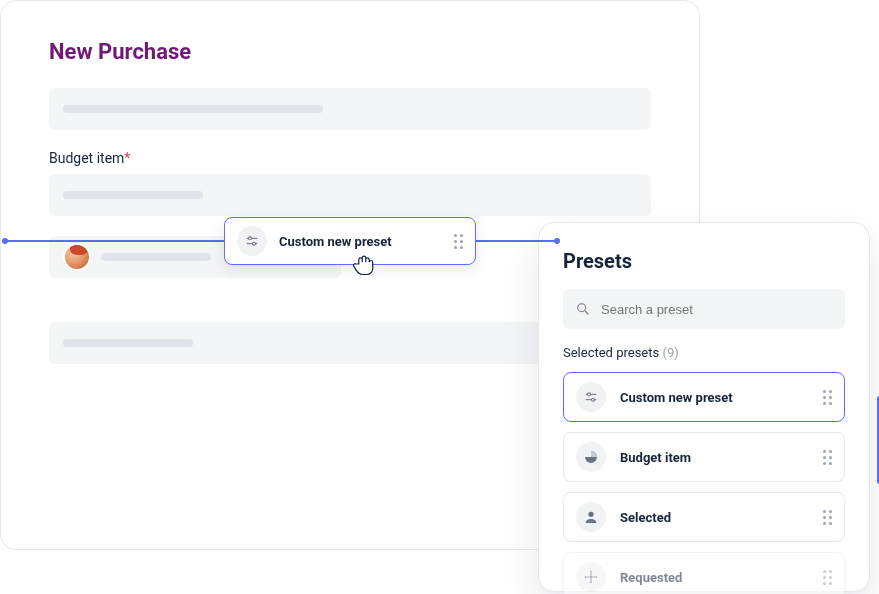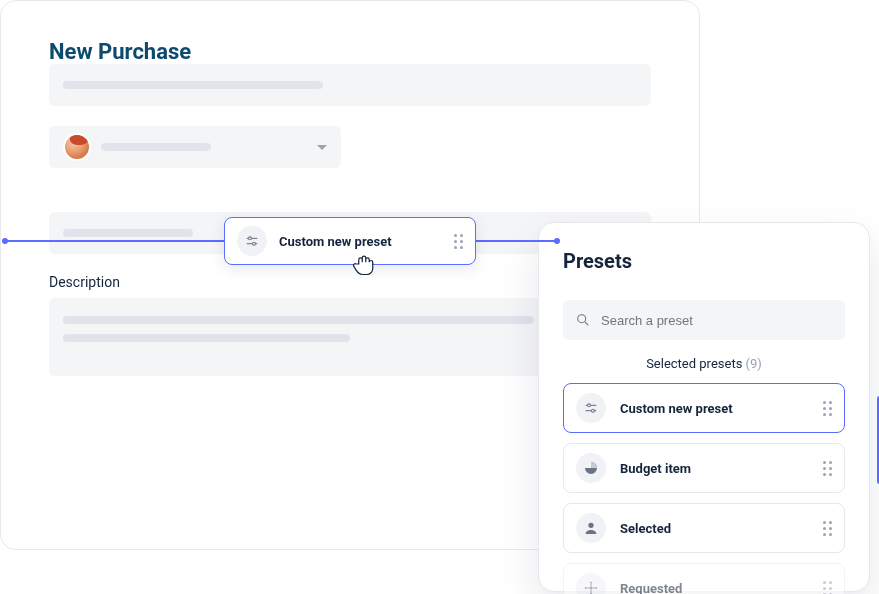--- a/index.html
+++ b/index.html
@@ -10,21 +10,21 @@
       position: absolute;
       left: 0px;
       top: 0px;
       width: 700px;
       height: 550px;
       background: #fff;
       border: 1px solid #e8e8ec;
       border-radius: 16px;
       padding: 38px 48px;
     }
-    .form-title { font-size: 22px; font-weight: 700; color: #0c4a6e; }
+    .form-title { font-size: 22px; font-weight: 700; color: #701a75; margin-bottom: 24px; }
     .field { margin-bottom: 20px; }
     .field-row { display: flex; gap: 18px; margin-bottom: 20px; }
     .field-row .field-col { flex: 1; }
     .field-label { font-size: 14px; color: #16253d; margin-bottom: 8px; display: block; }
     .req { color: #e63946; }
     .field-input {
       background: #f4f5f7;
       border-radius: 6px;
       height: 42px;
       width: 100%;
@@ -119,31 +119,31 @@
     .presets-panel {
       position: absolute;
       left: 538px; top: 222px;
       width: 332px; height: 370px;
       background: #fff;
       border: 1px solid #e8e8ec;
       border-radius: 16px;
       padding: 26px 24px 10px;
       box-shadow: 0 18px 40px rgba(20,30,60,0.10);
     }
-    .presets-title { font-size: 20px; font-weight: 700; color: #16253d; margin-bottom: 27px; }
+    .presets-title { font-size: 20px; font-weight: 700; color: #16253d; margin-bottom: 16px; }
     .search-box {
       background: #f4f5f7; border-radius: 6px; height: 40px;
       display: flex; align-items: center; padding: 0 12px; margin-bottom: 16px; justify-content: space-between;
     }
     .search-box svg { flex-shrink: 0; }
     .search-box input {
       border: none; background: transparent; outline: none;
       font-size: 13px; color: #6b7487; margin-left: 10px; width: 100%;
     }
-    .selected-label { font-size: 13px; color: #16253d; margin-bottom: 12px; text-align: center; }
+    .selected-label { font-size: 13px; color: #16253d; margin-bottom: 12px; }
     .selected-label .count { color: #9aa3b3; }
     .preset-item {
       border: 1px solid #e8e8ec; border-radius: 8px; height: 50px;
       display: flex; align-items: center; padding: 0 12px; margin-bottom: 10px;
       background: #fff;
     }
     .preset-item.active { border: 1.5px solid #5b6cff; }
     .preset-item .pi-icon {
       width: 30px; height: 30px; border-radius: 50%;
       background: #f1f2f6; display: flex; align-items: center; justify-content: center; flex-shrink: 0;
@@ -168,20 +168,26 @@
 
 <div class="form-panel">
   <h1 class="form-title">New Purchase</h1>
 
   <div class="field">
     <div class="field-input">
       <div class="placeholder-bar" style="width: 260px;"></div>
     </div>
   </div>
 
+  <div class="field">
+    <label class="field-label"><span>Budget item</span><span class="req">*</span></label>
+    <div class="field-input">
+      <div class="placeholder-bar" style="width: 140px;"></div>
+    </div>
+  </div>
 
   <div class="field-row">
     <div class="field-col">
       <div class="field-input">
         <div class="avatar"></div>
         <div class="placeholder-bar" style="width: 110px;"></div>
         <div class="chevron"></div>
       </div>
     </div>
     <div class="field-col" style="visibility:hidden;">
@@ -191,27 +197,20 @@
   </div>
 
   <div class="field-row">
     <div class="field-col">
       <div class="field-input">
         <div class="placeholder-bar" style="width: 130px;"></div>
       </div>
     </div>
   </div>
 
-  <div class="field">
-    <label class="field-label">Description</label>
-    <div class="description-box">
-      <div class="placeholder-bar" style="width: 82%;"></div>
-      <div class="placeholder-bar" style="width: 50%;"></div>
-    </div>
-  </div>
 </div>
 
 <div class="insert-line"></div>
 
 <div class="drag-chip">
   <div class="chip-icon">
     <svg width="16" height="16" viewBox="0 0 24 24" class="ic">
         <line x1="4" y1="8" x2="20" y2="8"></line>
         <circle cx="9" cy="8" r="2.2" fill="#fff"></circle>
         <line x1="4" y1="16" x2="20" y2="16"></line>

